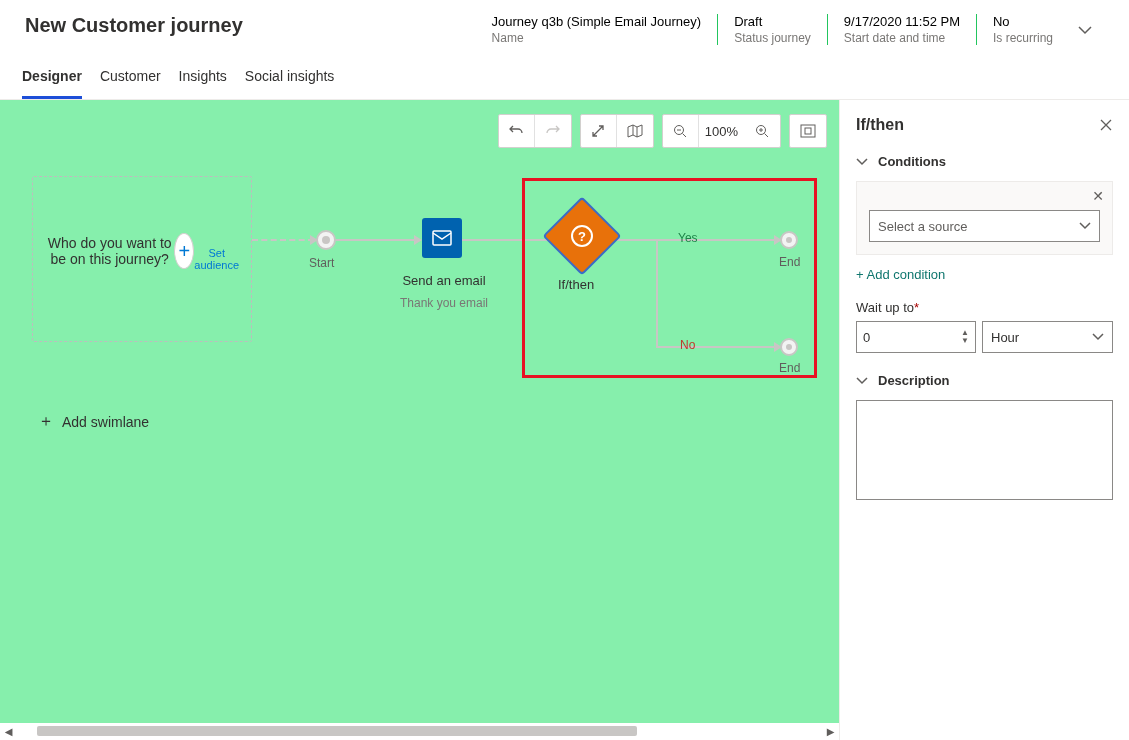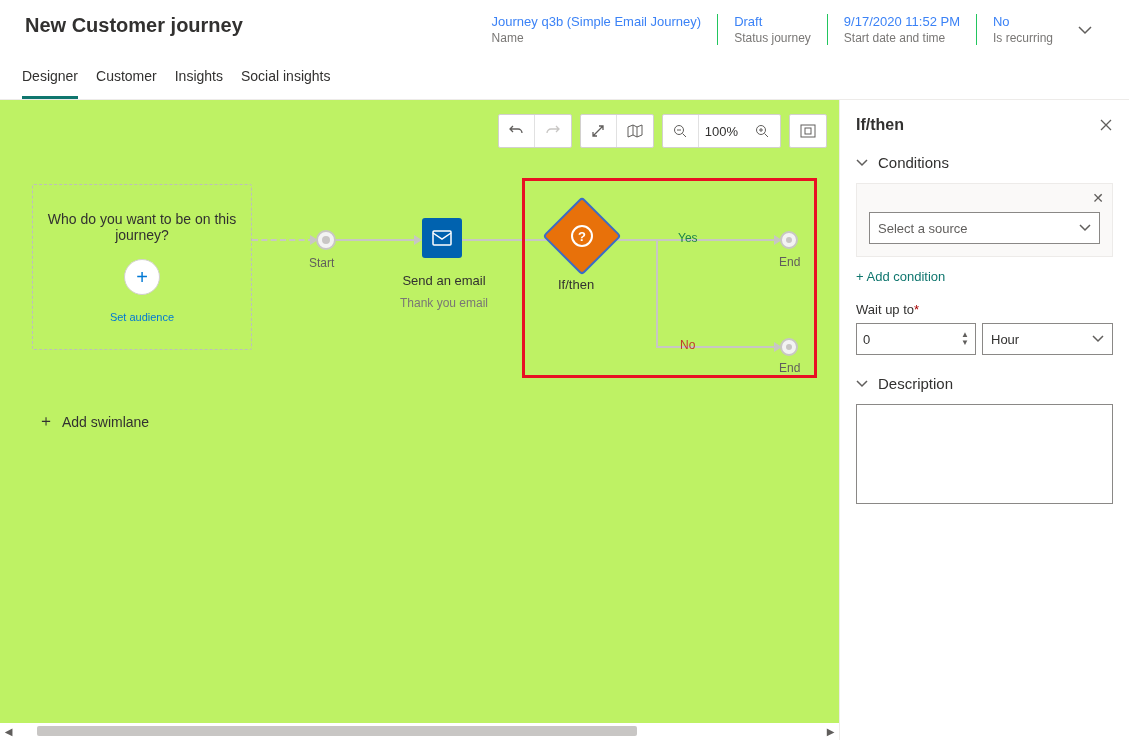--- a/index.html
+++ b/index.html
@@ -5,45 +5,45 @@
 * { box-sizing: border-box; margin: 0; padding: 0; font-family: "Segoe UI", Arial, sans-serif; }
 body { width: 1129px; height: 740px; background: #fff; color: #323130; overflow: hidden; }
 
 
 .header { display: flex; align-items: flex-start; padding: 14px 22px 0 25px; height: 58px; }
 .page-title { font-size: 20px; font-weight: 600; color: #323130; flex: 0 0 auto; }
 .header-spacer { flex: 1; }
 .meta { display: flex; align-items: flex-start; gap: 0; }
 .meta-cell { padding: 0 16px; border-left: 1px solid #22c55e; }
 .meta-cell:first-child { border-left: none; }
-.meta-val { font-size: 13px; color: #3b82f6; }
+.meta-val { font-size: 13px; color: #000000; }
 .meta-label { font-size: 12px; color: #797775; margin-top: 2px; }
 .expand-btn { width: 32px; height: 32px; display: flex; align-items: center; justify-content: center; cursor: pointer; margin-right: 6px; }
 
 
 .tabs { display: flex; gap: 18px; padding: 10px 22px 0 22px; height: 42px; border-bottom: 1px solid #edebe9; }
 .tab { font-size: 14px; color: #323130; padding-bottom: 10px; cursor: pointer; }
-.tab.active { font-weight: 400; border-bottom: 3px solid #0f766e; }
+.tab.active { font-weight: 700; border-bottom: 3px solid #1d4ed8; }
 
 
 .main { display: flex; height: calc(740px - 58px - 42px); }
-.canvas-wrap { flex: 1; background: #bef264; position: relative; overflow: hidden; }
+.canvas-wrap { flex: 1; background: #86efac; position: relative; overflow: hidden; }
 .side-panel { width: 290px; background: #fff; border-left: 1px solid #edebe9; padding: 16px 16px; overflow: auto; }
 
 
 .toolbar { position: absolute; top: 14px; right: 12px; display: flex; gap: 8px; z-index: 5; }
 .tool-group { display: flex; background: #fff; border: 1px solid #d2d0ce; border-radius: 2px; }
 .tool-btn { width: 36px; height: 32px; display: flex; align-items: center; justify-content: center; cursor: pointer; border-right: 1px solid #e1e1e1; font-size: 14px; color: #605e5c; }
 .tool-btn:last-child { border-right: none; }
 .tool-btn.dim { color: #c8c6c4; }
 .zoom-label { padding: 0 6px; display: flex; align-items: center; font-size: 13px; }
 
 
 .canvas { position: relative; width: 100%; height: 100%; }
-.audience-box { position: absolute; left: 32px; top: 84px; width: 220px; height: 166px; border: 1.5px dashed #bdbdbd; border-radius: 2px; display: flex; flex-direction: column; align-items: center; justify-content: center; text-align: center; padding: 12px; }
+.audience-box { position: absolute; left: 32px; top: 76px; width: 220px; height: 166px; border: 1.5px dashed #bdbdbd; border-radius: 2px; display: flex; flex-direction: row; align-items: center; justify-content: center; text-align: center; padding: 12px; }
 .audience-q { font-size: 14px; color: #323130; margin-bottom: 16px; }
 .plus-circle { width: 36px; height: 36px; border-radius: 50%; background: #fff; border: 1px solid #d2d0ce; color: #0078d4; font-size: 20px; display: flex; align-items: center; justify-content: center; margin-bottom: 16px; cursor: pointer; }
 .set-audience { color: #0078d4; font-size: 11px; cursor: pointer; }
 
 .start-node { position: absolute; left: 316px; top: 130px; width: 20px; height: 20px; border: 2px solid #c8c6c4; border-radius: 50%; background: #f3f3f3; }
 .start-node::after { content: ""; position: absolute; left: 4px; top: 4px; width: 8px; height: 8px; border-radius: 50%; background: #c8c6c4; }
 .start-label { position: absolute; left: 309px; top: 156px; font-size: 12px; color: #605e5c; }
 
 .email-tile { position: absolute; left: 422px; top: 118px; width: 40px; height: 40px; background: #0062af; border-radius: 3px; display: flex; align-items: center; justify-content: center; }
 .email-label { position: absolute; left: 398px; top: 173px; text-align: center; width: 92px; font-size: 13px; }
@@ -79,21 +79,21 @@
 .hscroll { position: absolute; bottom: 0; left: 0; right: 0; height: 17px; background: #fff; display: flex; align-items: center; }
 .hscroll-track { flex: 1; height: 17px; position: relative; }
 .hscroll-thumb { position: absolute; left: 20px; top: 3px; height: 10px; width: 600px; background: #c8c6c4; border-radius: 2px; }
 .hscroll-arrow { width: 17px; height: 17px; display:flex; align-items:center; justify-content:center; font-size:10px; color:#605e5c; }
 
 
 .panel-header { display: flex; align-items: center; justify-content: space-between; }
 .panel-title { font-size: 16px; font-weight: 600; }
 .section { margin-top: 20px; }
 .section-hdr { display: flex; align-items: center; gap: 10px; cursor: pointer; }
-.section-title { font-size: 15px; font-weight: 400; text-align: center; }
+.section-title { font-size: 13px; font-weight: 700; text-align: center; }
 .cond-box { margin-top: 12px; background: #faf9f8; border: 1px solid #edebe9; padding: 12px; position: relative; }
 .cond-close { position: absolute; right: 8px; top: 6px; font-size: 14px; color: #605e5c; cursor: pointer; }
 .select { margin-top: 16px; width: 100%; height: 32px; border: 1px solid #8a8886; background: #fff; display: flex; align-items: center; justify-content: space-between; padding: 0 8px; font-size: 13px; color: #605e5c; cursor: pointer; }
 .add-cond { margin-top: 12px; color: #0f766e; font-size: 13px; cursor: pointer; }
 .wait-lbl { margin-top: 18px; font-size: 13px; }
 .req { color: #a80000; }
 .wait-row { display: flex; gap: 6px; margin-top: 6px; }
 .num-input { width: 120px; height: 32px; border: 1px solid #8a8886; padding: 0 6px; font-size: 13px; display:flex; align-items:center; justify-content:space-between; }
 .spin { display:flex; flex-direction:column; font-size:8px; line-height:8px; color:#605e5c; }
 .unit-select { flex: 1; height: 32px; border: 1px solid #8a8886; display: flex; align-items: center; justify-content: space-between; padding: 0 8px; font-size: 13px; }

